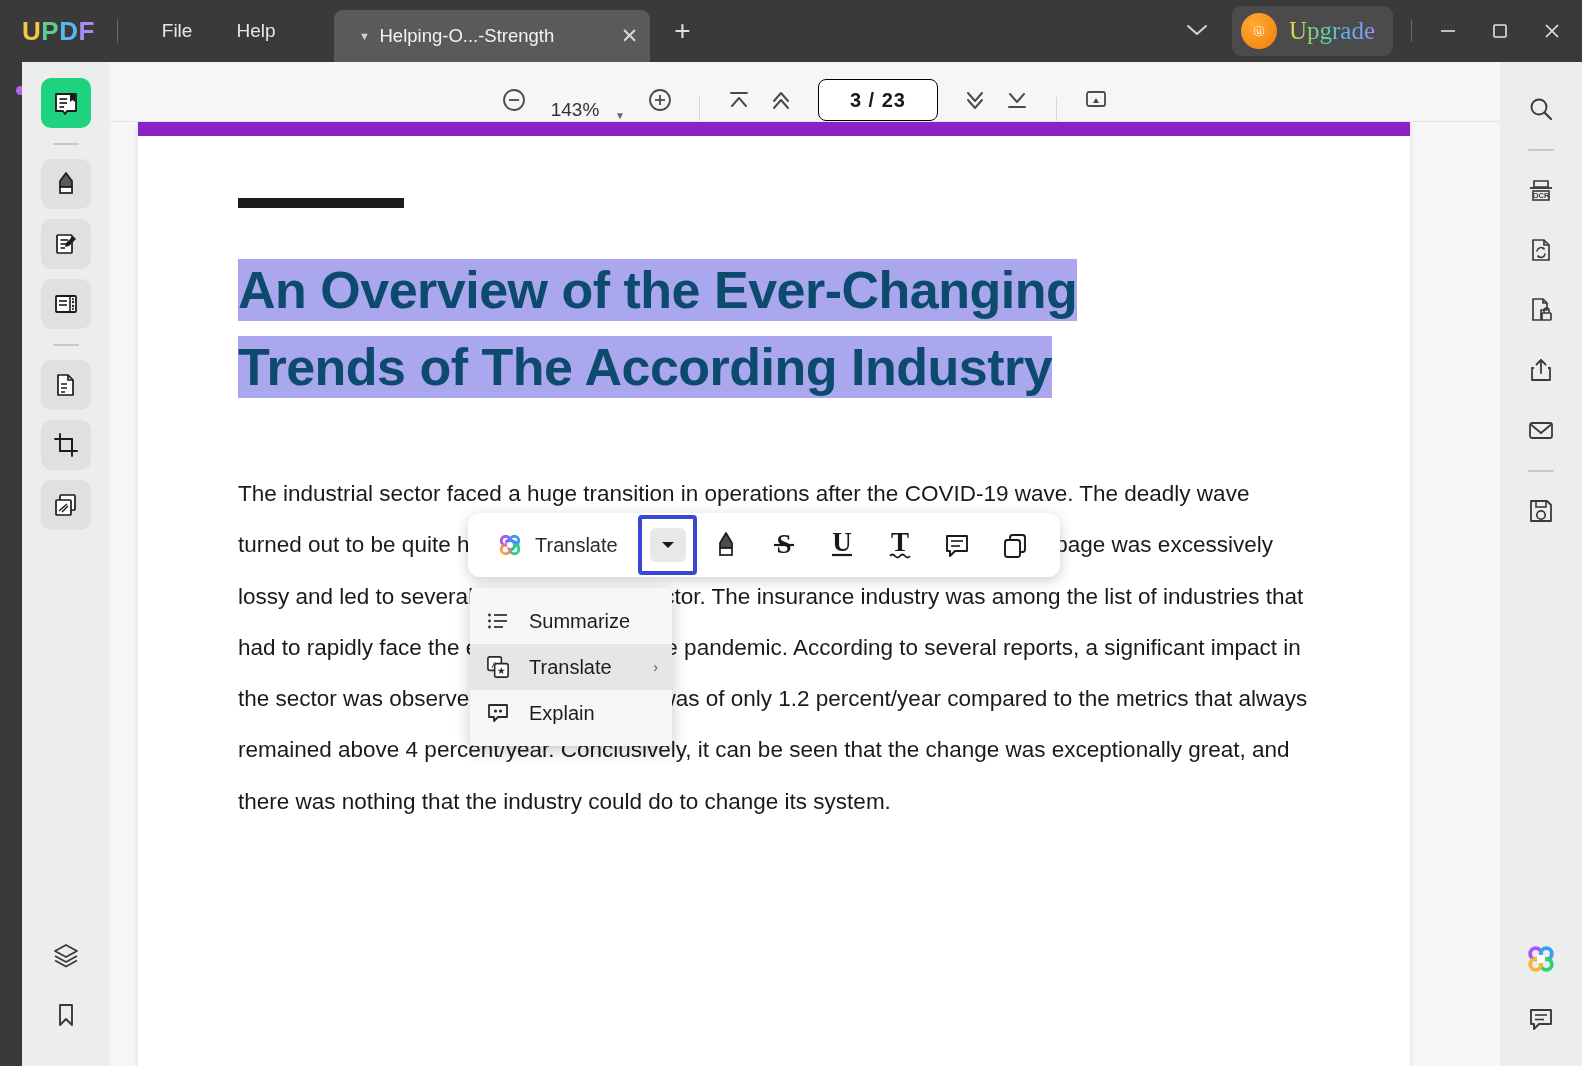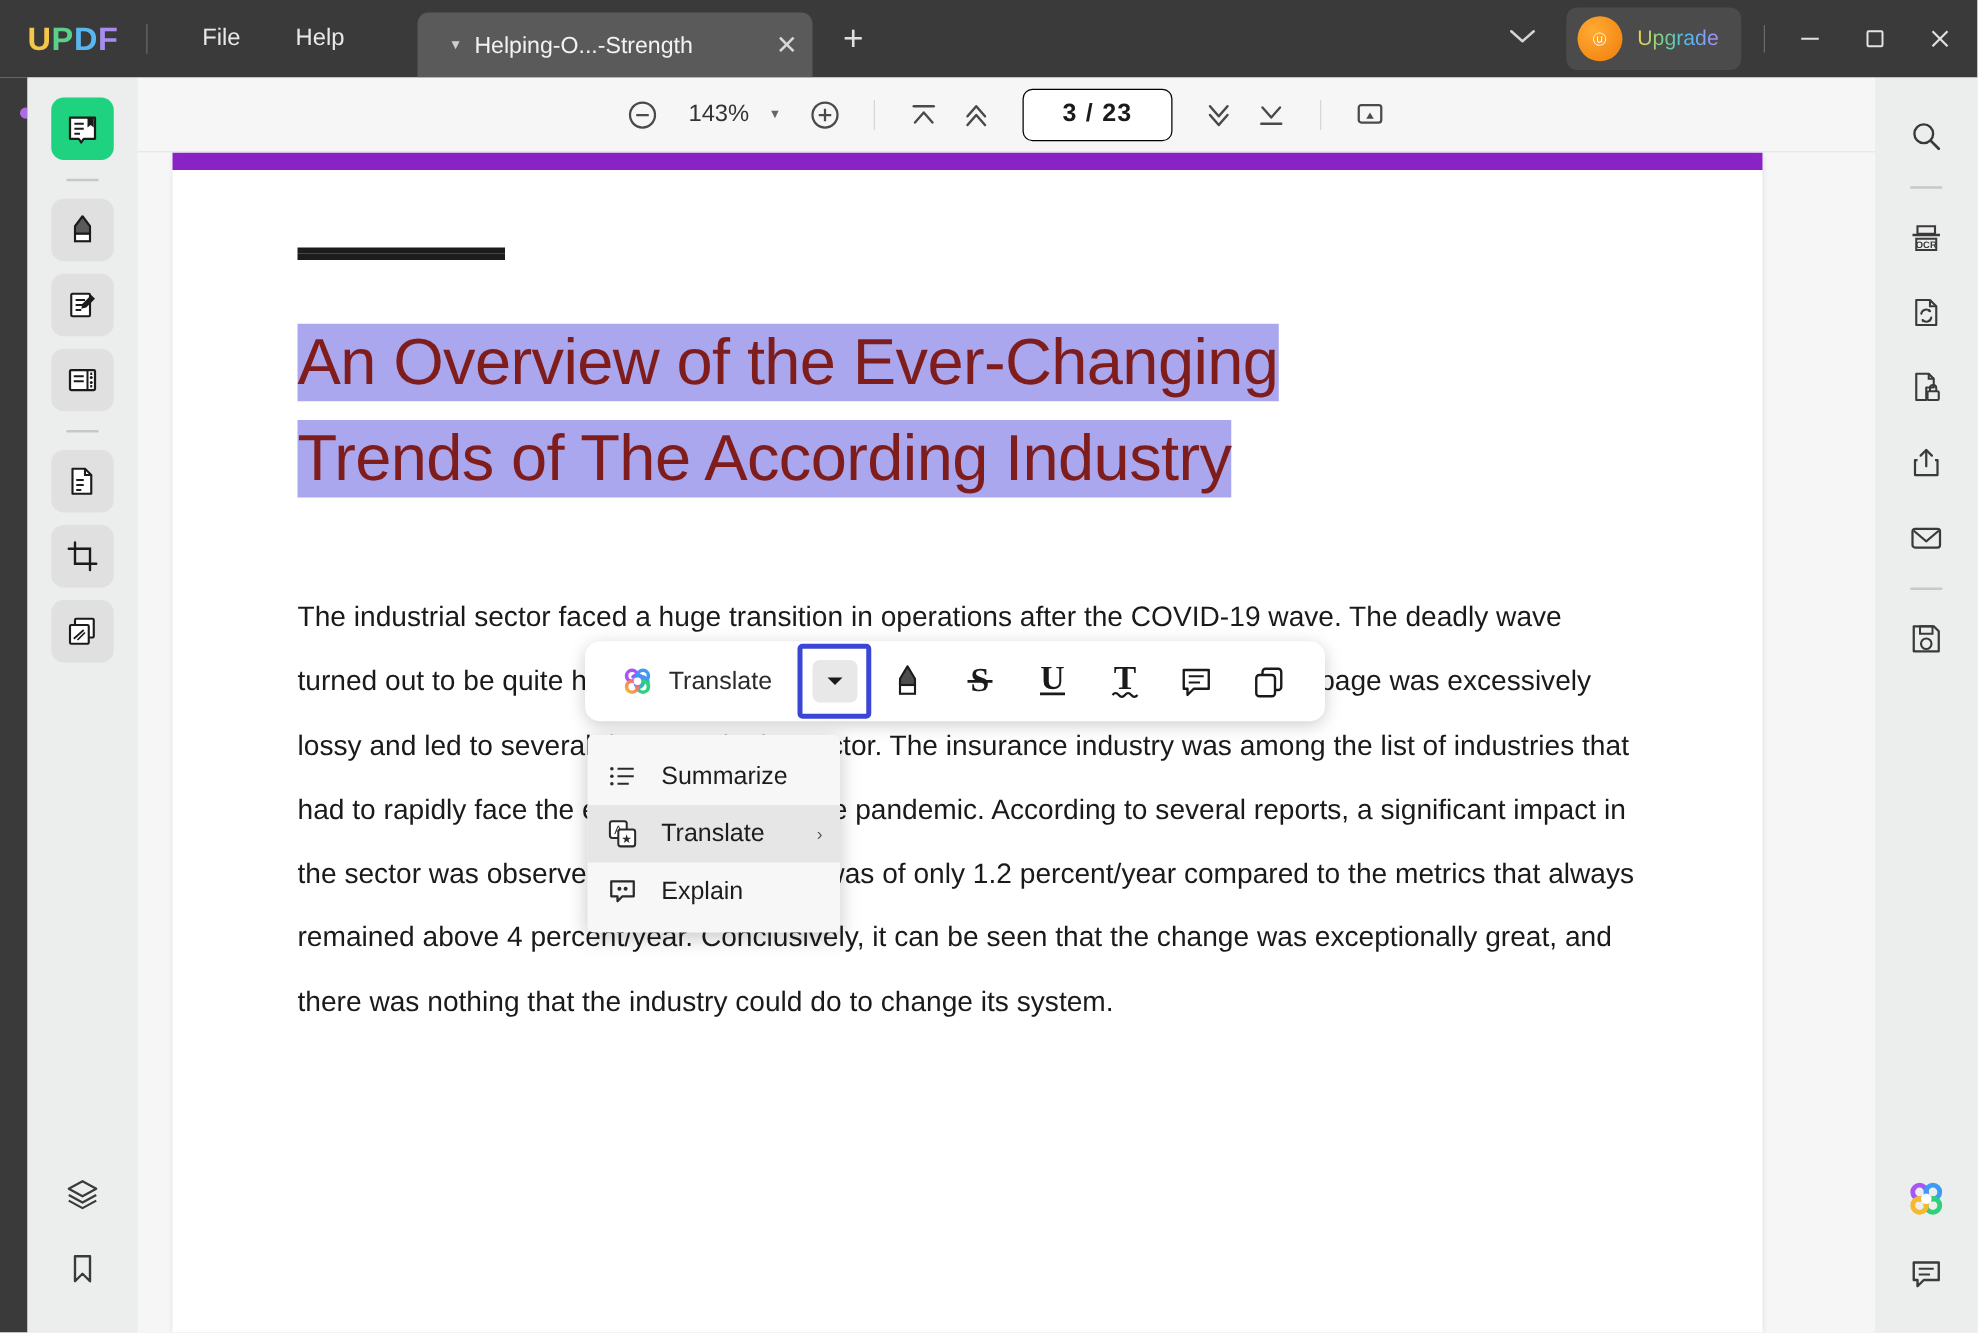--- a/index.html
+++ b/index.html
@@ -65,23 +65,23 @@
     background: #4b4b4b; border-radius: 9px; padding: 7px 18px 7px 9px;
     margin-right: 14px;
   }
   .upgrade-avatar {
     width: 36px; height: 36px; border-radius: 50%;
     background: radial-gradient(circle at 35% 32%, #ffab33, #f07d0a);
     display: flex; align-items: center; justify-content: center;
     color: #fff; font-size: 11px;
   }
   .upgrade-text {
-    font-size: 17px; font-weight: 500;
+    font-size: 25px; font-weight: 500;
     background: linear-gradient(90deg,#f3d24e 0%, #6fd38a 32%, #54b8ef 64%, #a88cf0 100%);
-    -webkit-background-clip: text; background-clip: text; color: transparent;
+    -webkit-background-clip: text; background-clip: text; color: transparent; font-family: Liberation Serif, serif;
   }
   .win-sep { width: 1px; height: 22px; background: #6a6a6a; margin: 0 10px 0 4px; }
   .win-btn {
     width: 52px; height: 62px; display: flex; align-items: center; justify-content: center;
     color: #e3e3e3;
   }
 
   
   .dark-rail {
     position: absolute; left: 0; top: 62px; width: 22px; height: 1004px;
@@ -114,21 +114,21 @@
     position: absolute; right: 0; top: 62px; width: 82px; height: 1004px;
     background: #eceded;
     display: flex; flex-direction: column; align-items: center;
     padding-top: 12px;
   }
 
   
   .toolbar {
     position: absolute; left: 110px; top: 62px; width: 1390px; height: 60px;
     background: #f6f6f6;
-    display: flex; align-items: center; justify-content: center;
+    display: flex; align-items: flex-end; justify-content: center;
     border-bottom: 1px solid #e4e4e4;
   }
   .tb-icon {
     width: 42px; height: 42px; display: flex; align-items: center; justify-content: center;
     color: #4a4a4a; border-radius: 7px;
   }
   .zoom-val {
     font-size: 19px; color: #333; margin: 0 12px; min-width: 56px; text-align: center;
     font-weight: 500;
   }
@@ -159,21 +159,21 @@
     height: 110px; background: #262626; margin: 6px 0;
     display: flex; align-items: center; padding-left: 20px;
   }
   .numbox span {
     color: #fff; font-size: 58px; font-style: italic; font-weight: 700;
     font-family: "Liberation Sans", sans-serif; letter-spacing: -1px;
   }
 
   .doc-h1 {
     margin-top: 44px; font-size: 52px; line-height: 1.48;
-    font-weight: 400; color: #7f1d1d; letter-spacing: -0.5px;
+    font-weight: 700; color: #0c4a6e; letter-spacing: -0.5px;
     max-width: 1070px;
   }
   .doc-h1 .hl {
     background: #aaa7ee; box-decoration-break: clone;
     -webkit-box-decoration-break: clone; padding: 2px 0;
   }
 
   .doc-p {
     margin-top: 62px; font-size: 22.5px; line-height: 2.28; color: #1a1a1a;
     max-width: 1075px; text-align: left;

